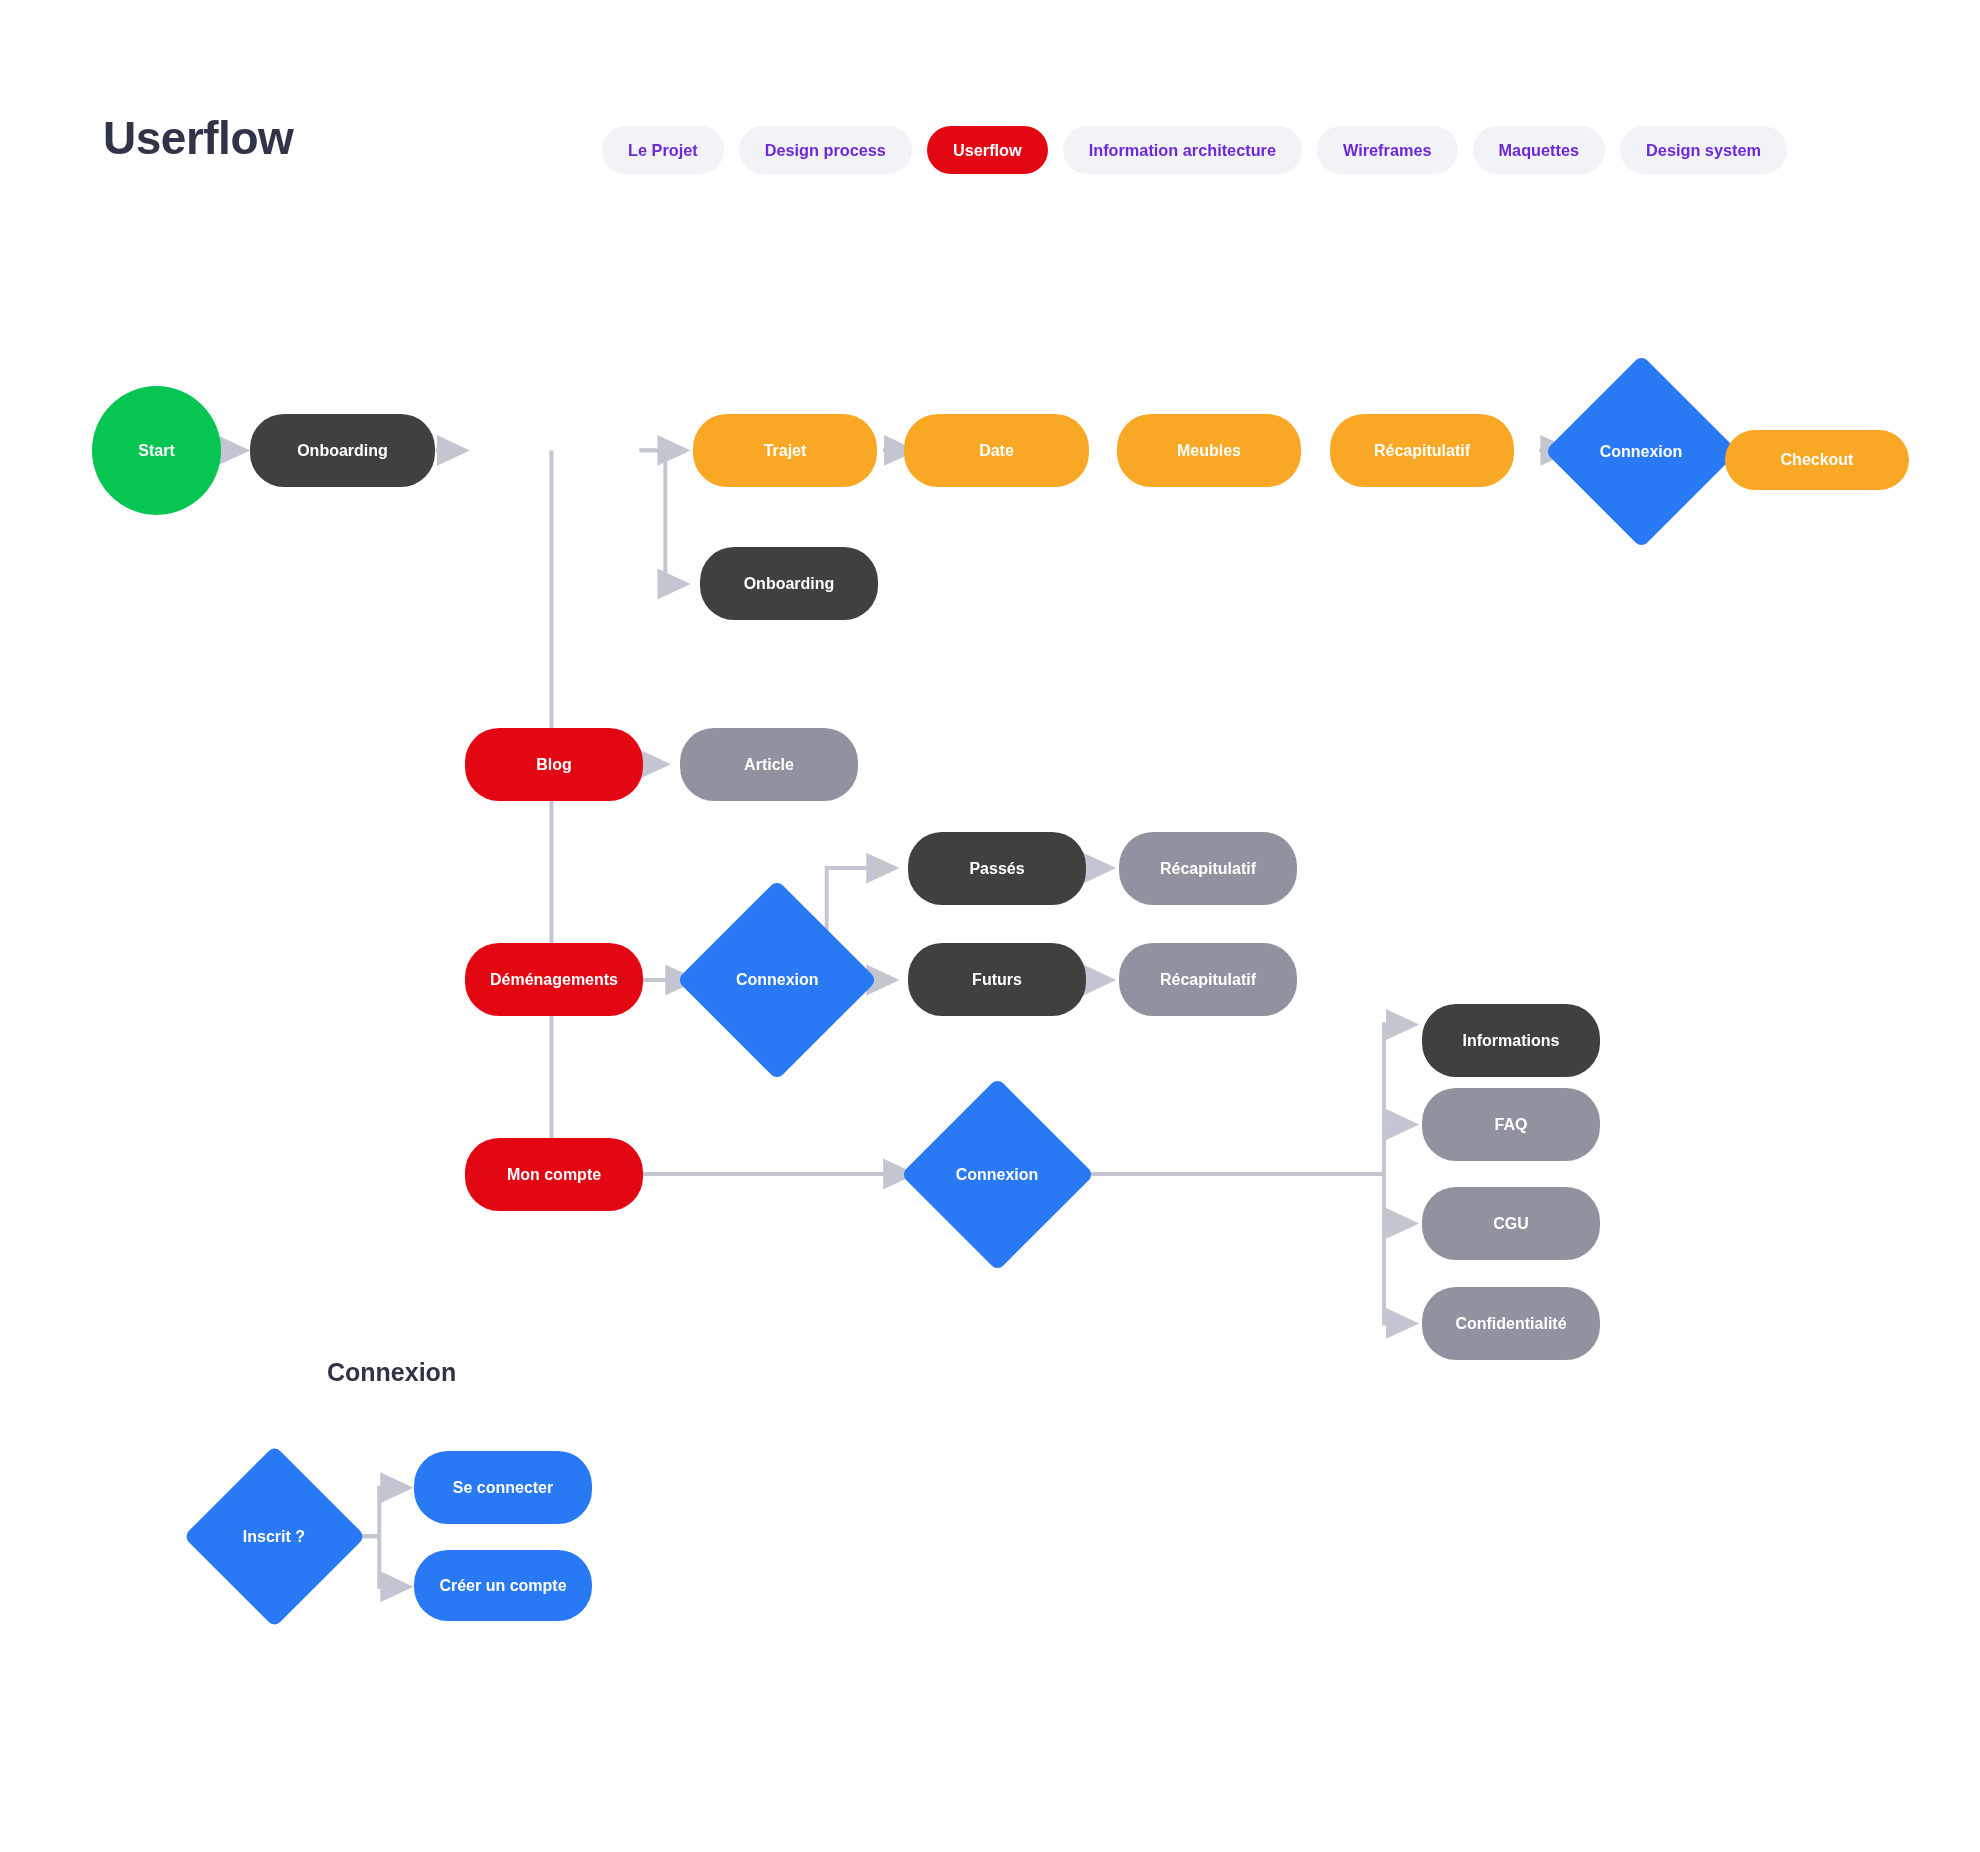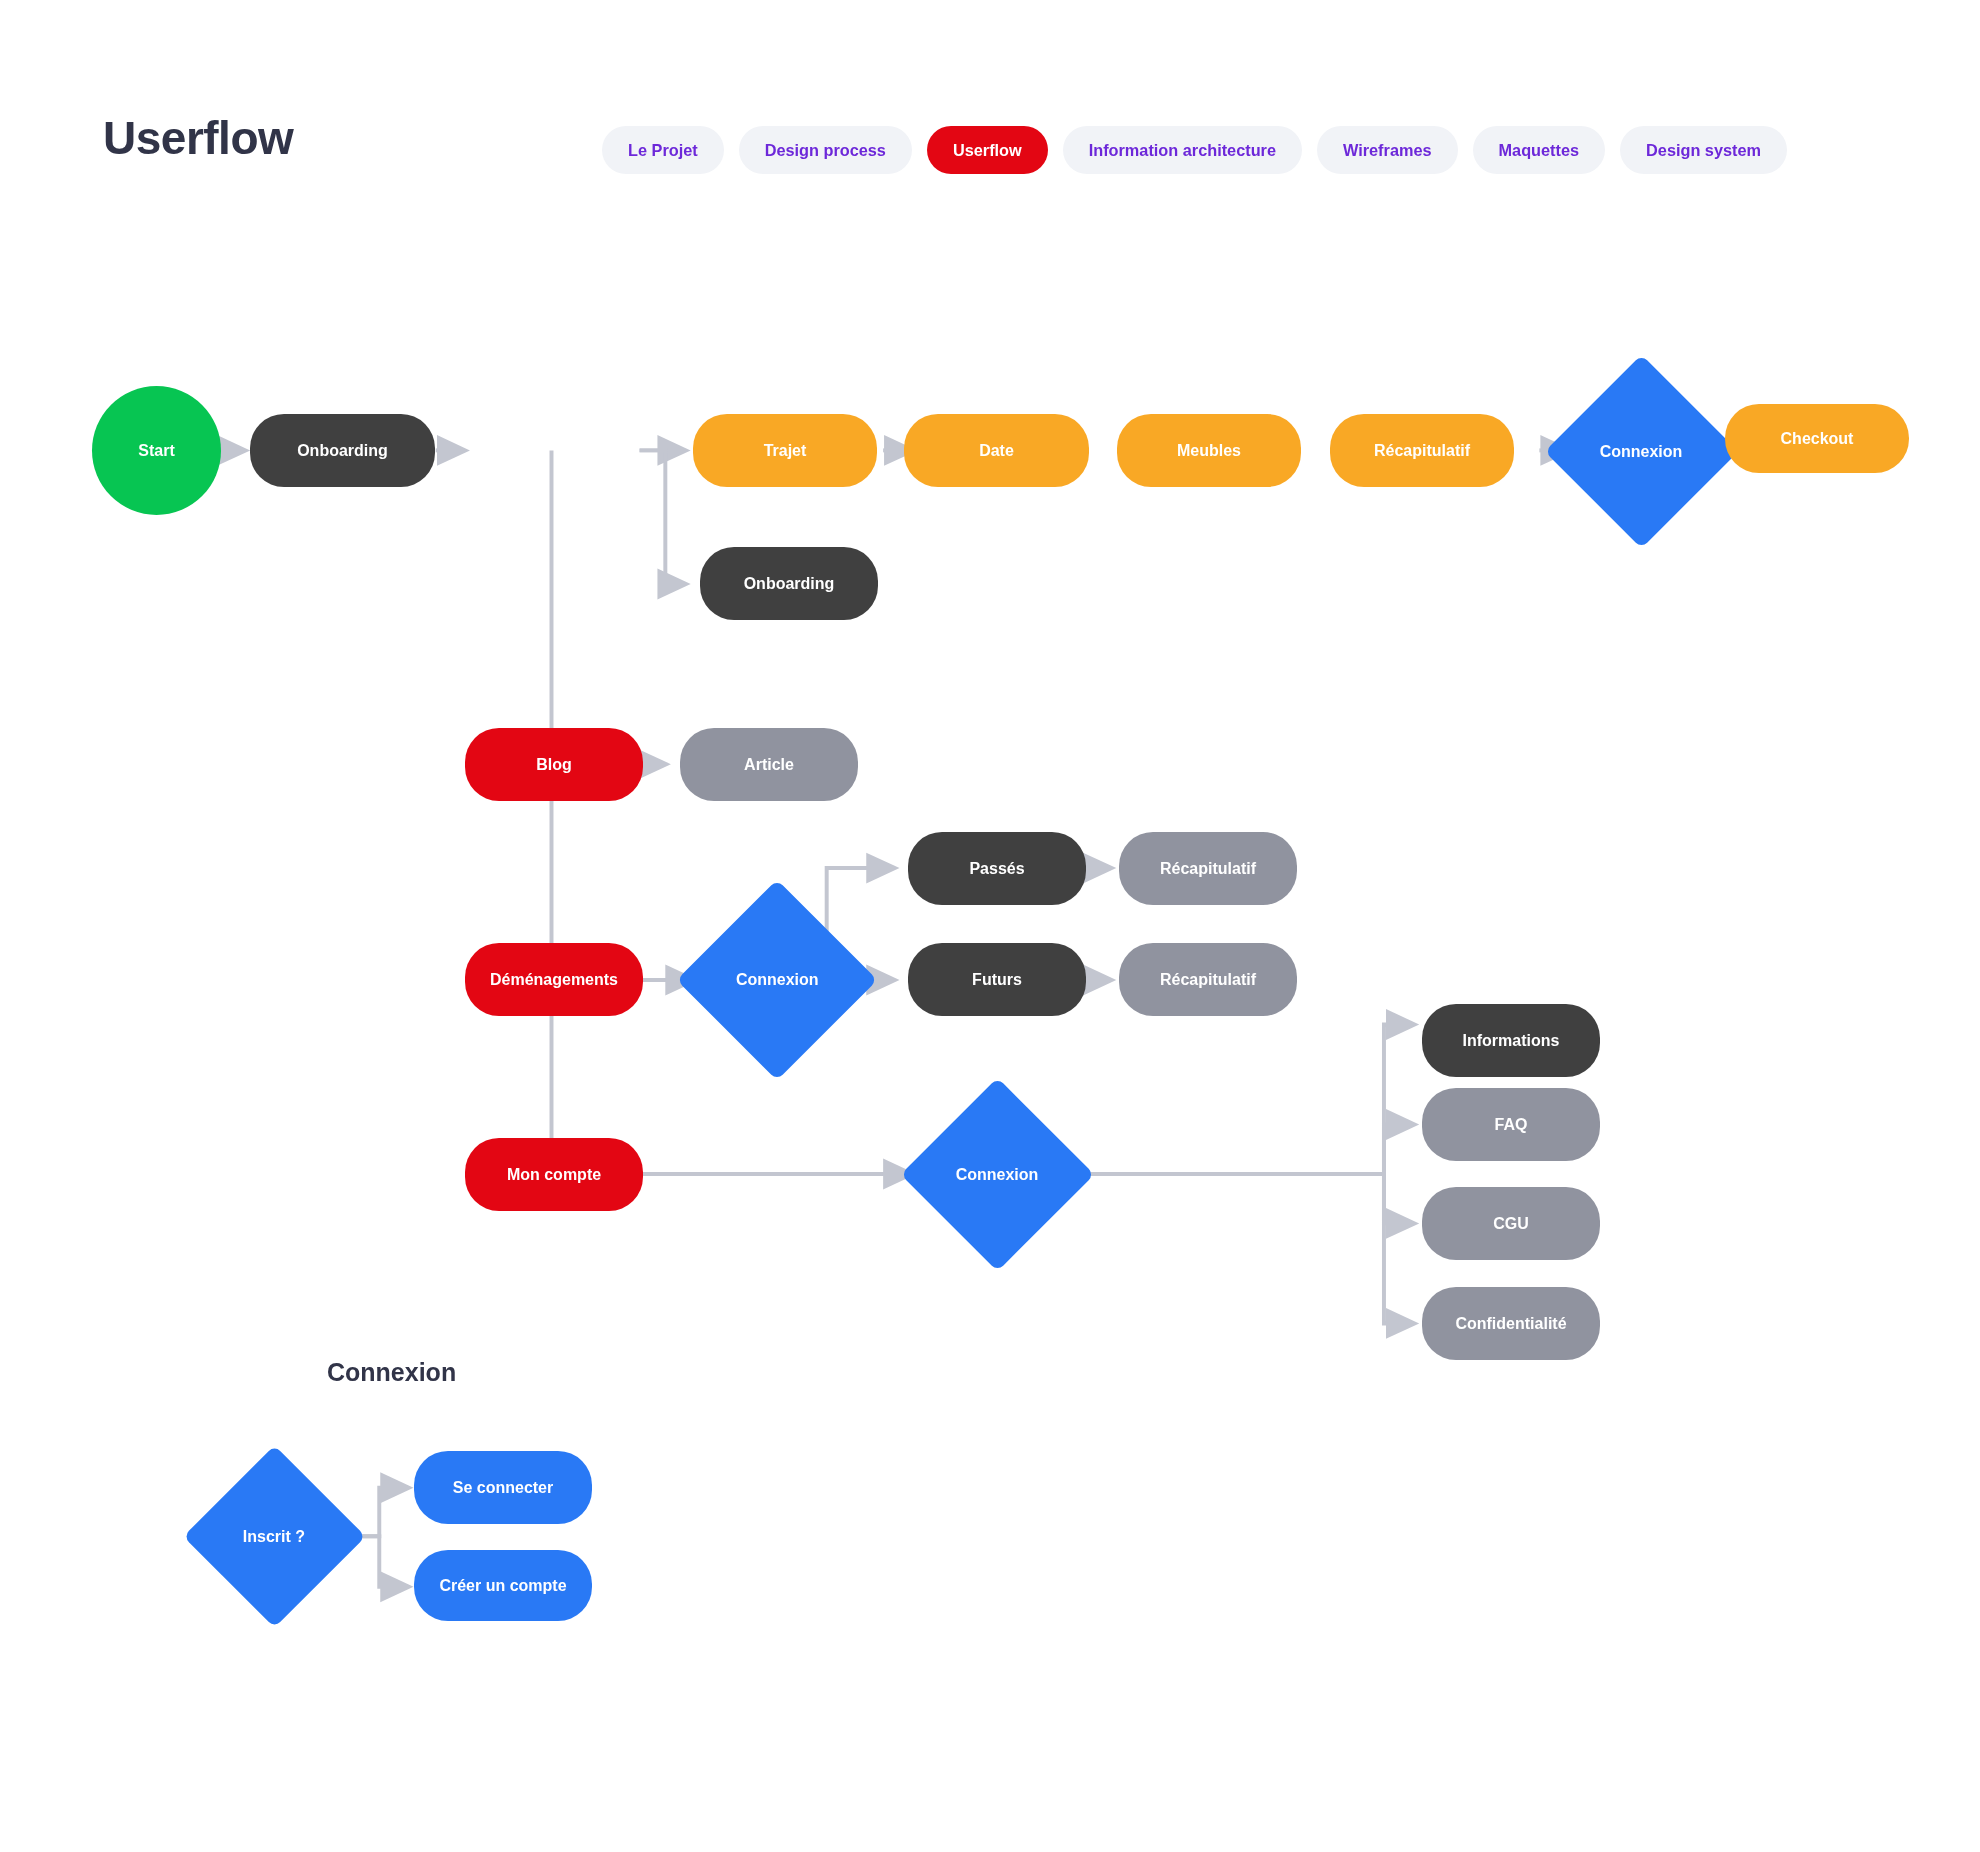--- a/index.html
+++ b/index.html
@@ -204,21 +204,21 @@
   <div class="node pill c-amber" style="left:904px; top:414px; width:185px; height:73px;">Date</div>
 
   <div class="node pill c-amber" style="left:1117px; top:414px; width:184px; height:73px;">Meubles</div>
 
   <div class="node pill c-amber" style="left:1330px; top:414px; width:184px; height:73px;">Récapitulatif</div>
 
   <div class="node diamond c-blue" style="left:1573px; top:383px; width:137px; height:137px;">
     <span class="diamond-label">Connexion</span>
   </div>
 
-  <div class="node pill c-amber" style="left:1725px; top:404px; width:184px; height:69px;">Checkout</div>
+  <div class="node pill c-amber" style="left:1725px; top:430px; width:184px; height:60px;">Checkout</div>
 
   <div class="node pill c-orange" style="left:700px; top:547px; width:178px; height:73px;">Onboarding</div>
 
   <div class="node pill c-red" style="left:465px; top:728px; width:178px; height:73px;">Blog</div>
 
   <div class="node pill c-grey" style="left:680px; top:728px; width:178px; height:73px;">Article</div>
 
   <div class="node pill c-red" style="left:465px; top:943px; width:178px; height:73px;">Déménagements</div>
 
   <div class="node diamond c-blue" style="left:706px; top:909px; width:142px; height:142px;">

